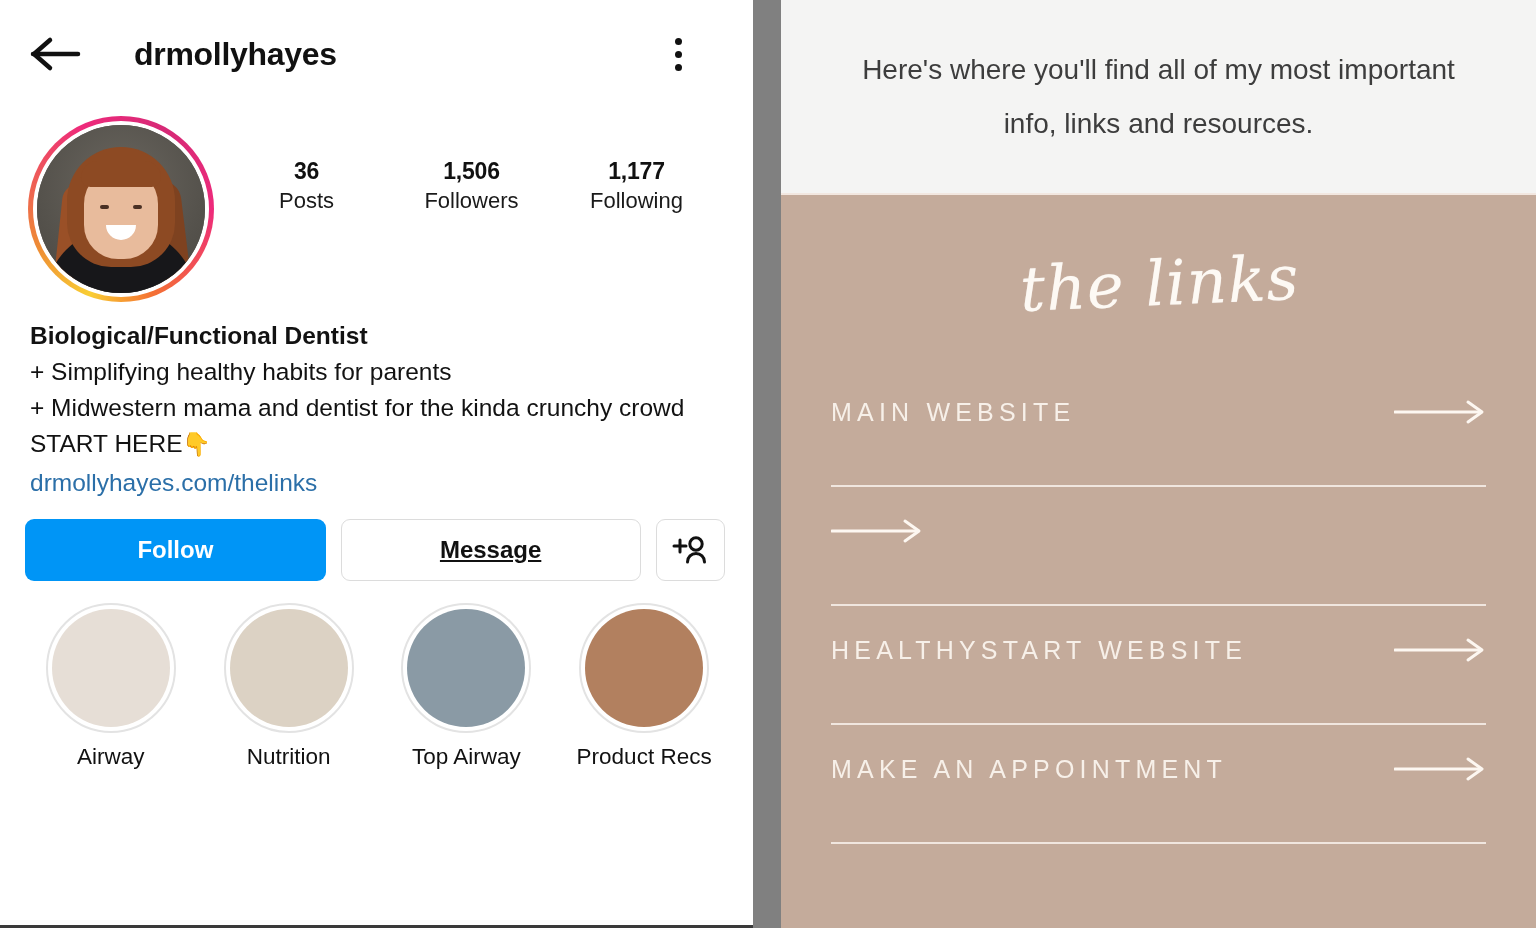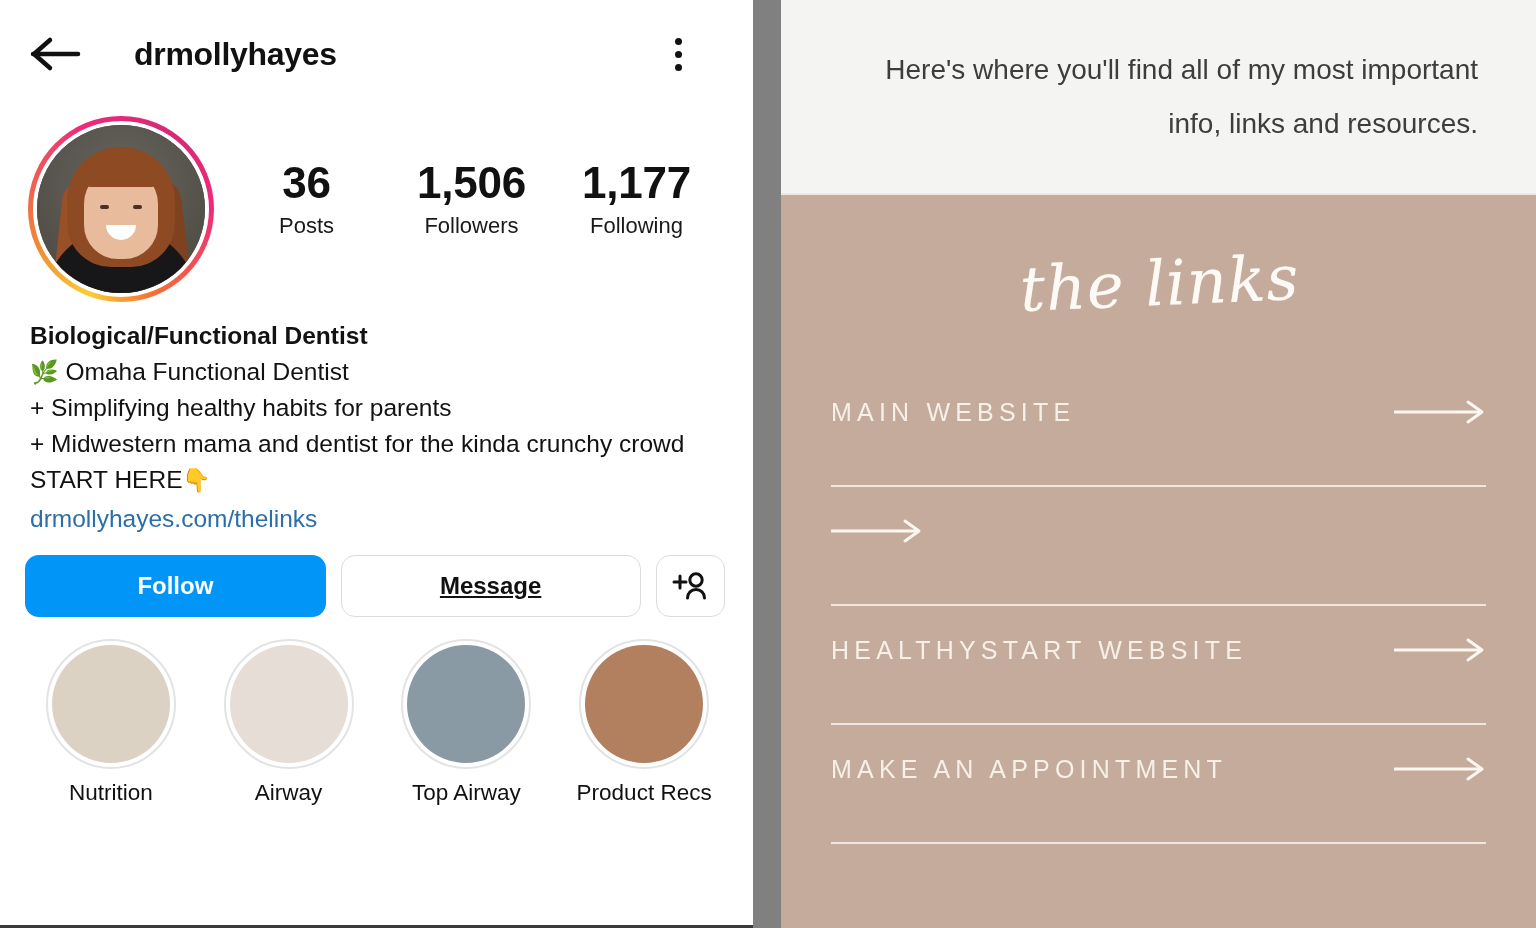--- a/index.html
+++ b/index.html
@@ -175,21 +175,21 @@
 
   .stats {
     flex: 1;
     display: flex;
     align-items: center;
     justify-content: space-around;
     padding: 42px 6px 0 10px;
   }
   .stat { text-align: center; min-width: 118px; }
   .stat-num {
-    font-size: 44px;
+    font-size: 23px;
     font-weight: bold;
     color: #111;
     line-height: 1.15;
     letter-spacing: -0.2px;
   }
   .stat-label {
     font-size: 22px;
     color: #1a1a1a;
     line-height: 1.35;
     margin-top: 2px;
@@ -214,21 +214,21 @@
 
   
   .actions {
     display: flex;
     align-items: center;
     gap: 15px;
     padding: 18px 28px 0 25px;
   }
   .btn {
     height: 62px;
-    border-radius: 14px;
+    border-radius: 9px;
     display: flex;
     align-items: center;
     justify-content: center;
     font-size: 24px;
     font-weight: bold;
     cursor: pointer;
     user-select: none;
   }
   .btn-follow {
     width: 303px;
@@ -306,21 +306,21 @@
     flex-direction: column;
     align-items: center;
     justify-content: center;
     padding: 0 58px;
     border-bottom: 2px solid #f2e7e0;
   }
   .links-header p {
     font-size: 28px;
     line-height: 54px;
     color: #3d3d3d;
-    text-align: right;
+    text-align: center;
     font-weight: 300;
   }
 
   .links-title {
     text-align: center;
     padding-top: 52px;
     color: #fdf9f4;
     font-family: "DejaVu Serif", serif;
     font-style: italic;
     font-size: 62px;
@@ -407,21 +407,20 @@
         </div>
         <div class="stat">
           <div class="stat-num">1,177</div>
           <div class="stat-label">Following</div>
         </div>
       </div>
     </div>
 
     <div class="bio">
       <div class="bio-name">Biological/Functional Dentist</div>
-      <div class="bio-line"><span class="emoji">🌿</span> <span>Omaha Functional Dentist</span></div>
       <div class="bio-line">+ Simplifying healthy habits for parents</div>
       <div class="bio-line">+ Midwestern mama and dentist for the kinda crunchy crowd</div>
       <div class="bio-line"><span>START HERE</span><span class="emoji">👇</span></div>
       <a class="bio-link" href="#">drmollyhayes.com/thelinks</a>
     </div>
 
     <div class="actions">
       <div class="btn btn-follow">Follow</div>
       <div class="btn btn-message">Message</div>
       <div class="btn btn-add">
@@ -432,29 +431,29 @@
             <circle cx="24" cy="10" r="6.2" fill="none" stroke="#111" stroke-width="3"></circle>
             <path d="M15.5 28c0-5 3.8-8.4 8.5-8.4s8.5 3.4 8.5 8.4" fill="none" stroke="#111" stroke-width="3" stroke-linecap="round"></path>
           </svg>
         </span>
       </div>
     </div>
 
     <div class="highlights">
       <div class="hl">
         <div class="hl-ring">
-          <div class="hl-circle" style="background:#dcd2c4"></div>
-        </div>
-        <div class="hl-label">Nutrition</div>
+          <div class="hl-circle" style="background:#e6ded6"></div>
+        </div>
+        <div class="hl-label">Airway</div>
       </div>
       <div class="hl">
         <div class="hl-ring">
-          <div class="hl-circle" style="background:#e6ded6"></div>
-        </div>
-        <div class="hl-label">Airway</div>
+          <div class="hl-circle" style="background:#dcd2c4"></div>
+        </div>
+        <div class="hl-label">Nutrition</div>
       </div>
       <div class="hl">
         <div class="hl-ring">
           <div class="hl-circle" style="background:#8a9aa5"></div>
         </div>
         <div class="hl-label">Top Airway</div>
       </div>
       <div class="hl">
         <div class="hl-ring">
           <div class="hl-circle" style="background:#b2805f"></div>

